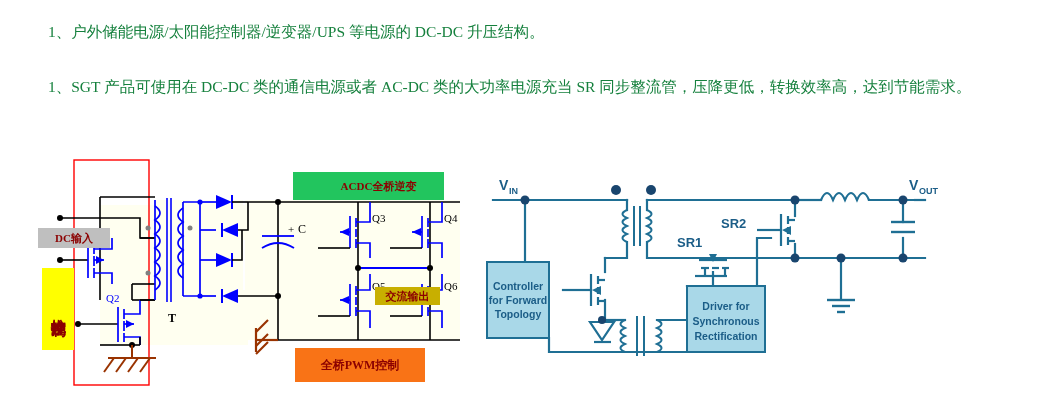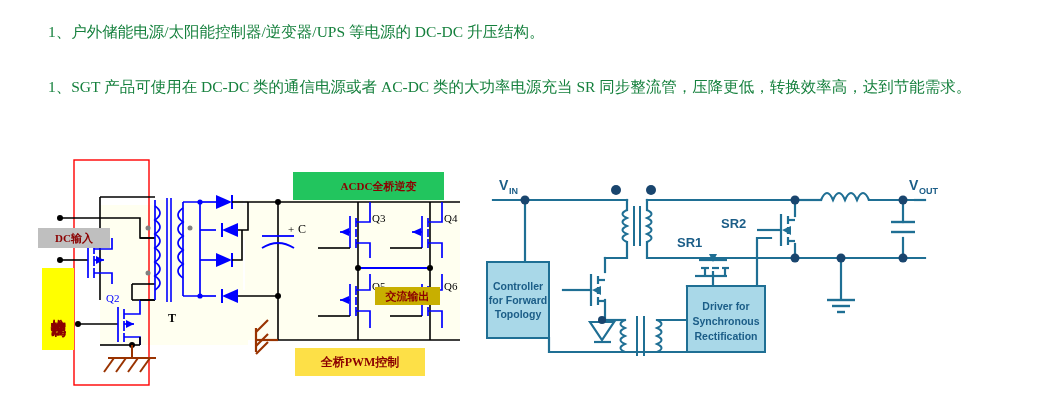--- a/index.html
+++ b/index.html
@@ -34,21 +34,21 @@
     font-weight:bold;color:#8b0000;
     display:flex;align-items:center;justify-content:center;
     text-align:center;letter-spacing:0px;
   }
   .lbl-dcin{left:38px;top:180px;width:72px;height:20px;background:#bfbfbf;font-size:11px;margin-top:48px;}
   .lbl-dcdc{left:128px;top:170px;width:84px;height:24px;background:#cdc999;font-size:11px;}
   .lbl-acdc{left:293px;top:172px;width:131px;height:28px;background:#22c55e;font-size:11px;padding-left:20px;}
   .lbl-push{left:42px;top:268px;width:32px;height:82px;background:#ffff00;font-size:15px;
             writing-mode:vertical-rl;text-orientation:upright;letter-spacing:1px;line-height:1;}
   .lbl-acout{left:375px;top:287px;width:65px;height:18px;background:#c8af00;font-size:11px;}
-  .lbl-pwm{left:295px;top:348px;width:130px;height:28px;background:#fde047;font-size:12px;}
+  .lbl-pwm{left:295px;top:348px;width:130px;height:34px;background:#f97316;font-size:12px;}
 </style>
 </head>
 <body>
 
 <div id="page">
 
   <div class="text-block">
     <div class="para para-1">1、户外储能电源/太阳能控制器/逆变器/UPS 等电源的 DC-DC 升压结构。</div>
     <div class="para para-2">1、SGT 产品可使用在 DC-DC 类的通信电源或者 AC-DC 类的大功率电源充当 SR 同步整流管，压降更低，转换效率高，达到节能需求。</div>
   </div>

